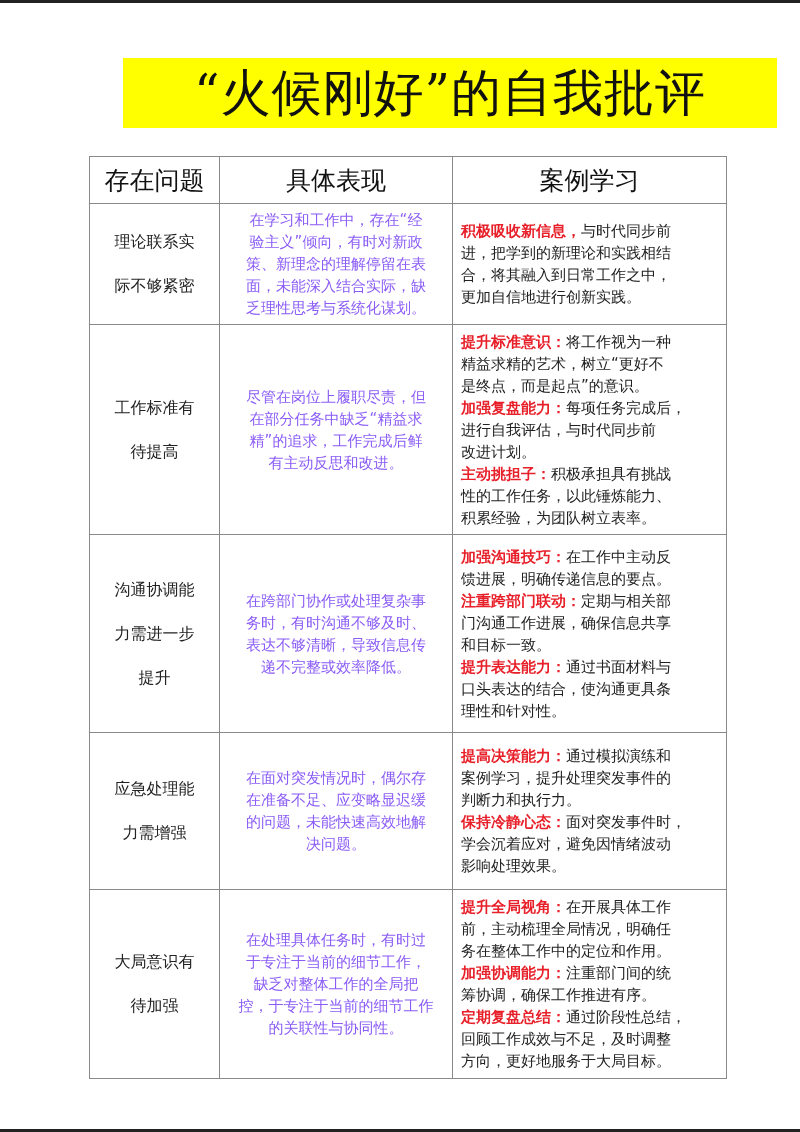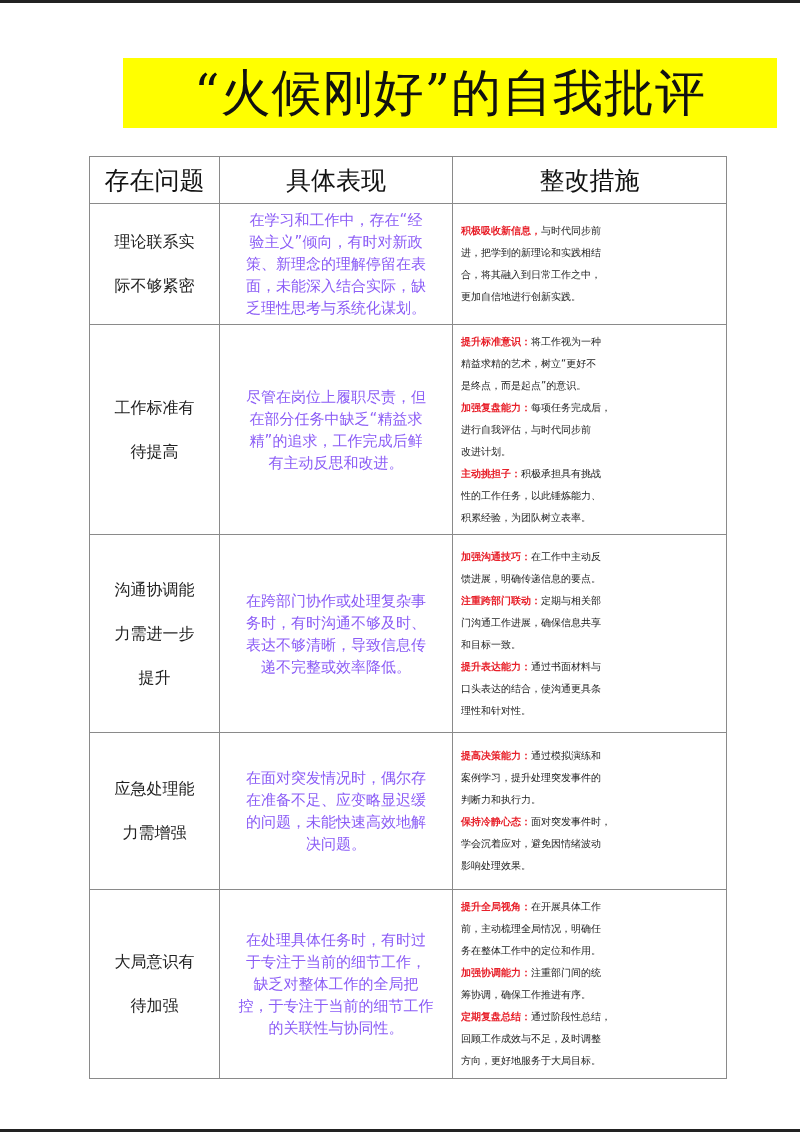--- a/index.html
+++ b/index.html
@@ -22,21 +22,21 @@
     table.main td, table.main th {
       border: 1.5px solid #8a8a8a; vertical-align: middle; margin-top: 32px;
     }
     col.c1 { width: 130px; }
     col.c2 { width: 233px; }
     col.c3 { width: 274px; }
     th { font-weight: normal; font-size: 25px; height: 47px; text-align: center; color: #111; }
     .issue { font-size: 16px; text-align: center; line-height: 44px; color: #222; }
     .detail { font-size: 15px; line-height: 22px; text-align: center; padding: 0 4px; color: #8b5cf6; }
     .detail .ln { display: block; white-space: nowrap; }
-    .measure { font-size: 10px; line-height: 22px; padding: 2px 6px 2px 8px; color: #222; }
+    .measure { font-size: 15px; line-height: 22px; padding: 2px 6px 2px 8px; color: #222; }
     .measure .ln { display: block; white-space: nowrap; }
     .kw { color: #e8202a; font-weight: bold; }
     tr.r1 { height: 121px; }
     tr.r2 { height: 210px; }
     tr.r3 { height: 198px; }
     tr.r4 { height: 157px; }
     tr.r5 { height: 189px; }
   </style>
 </head>
 <body>
@@ -50,21 +50,21 @@
 <table class="main">
   <colgroup>
       <col class="c1">
       <col class="c2">
       <col class="c3">
     </colgroup>
   <thead>
     <tr>
       <th>存在问题</th>
       <th>具体表现</th>
-      <th>整改措施</th>
+      <th>案例学习</th>
     </tr>
   </thead>
   <tbody>
 
     <tr class="r1">
       <td class="issue">
         <span class="ln" style="display:block">理论联系实</span>
         <span class="ln" style="display:block">际不够紧密</span>
       </td>
       <td class="detail">

